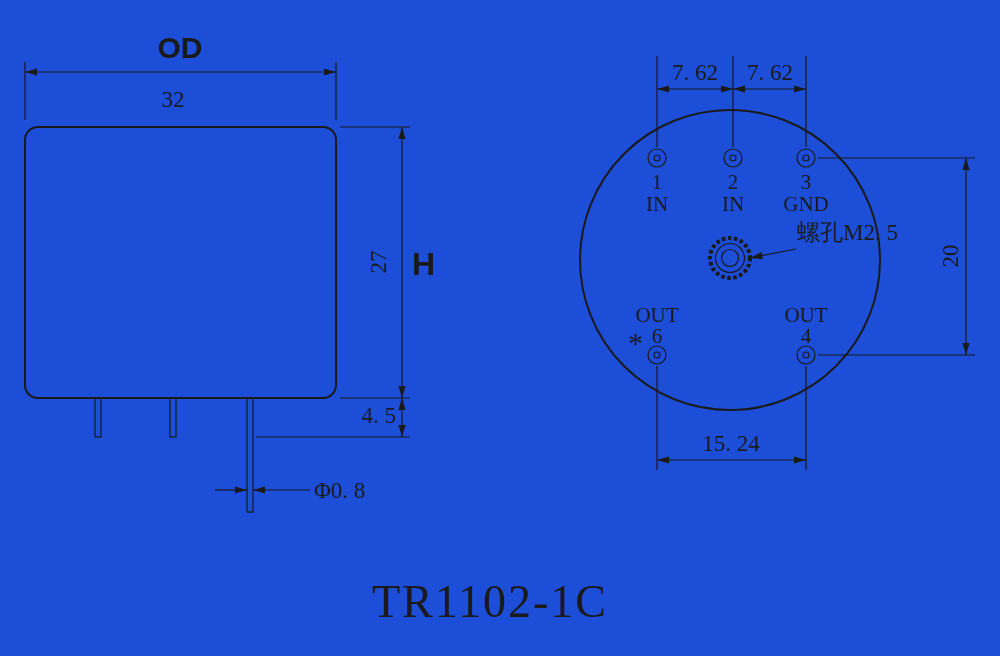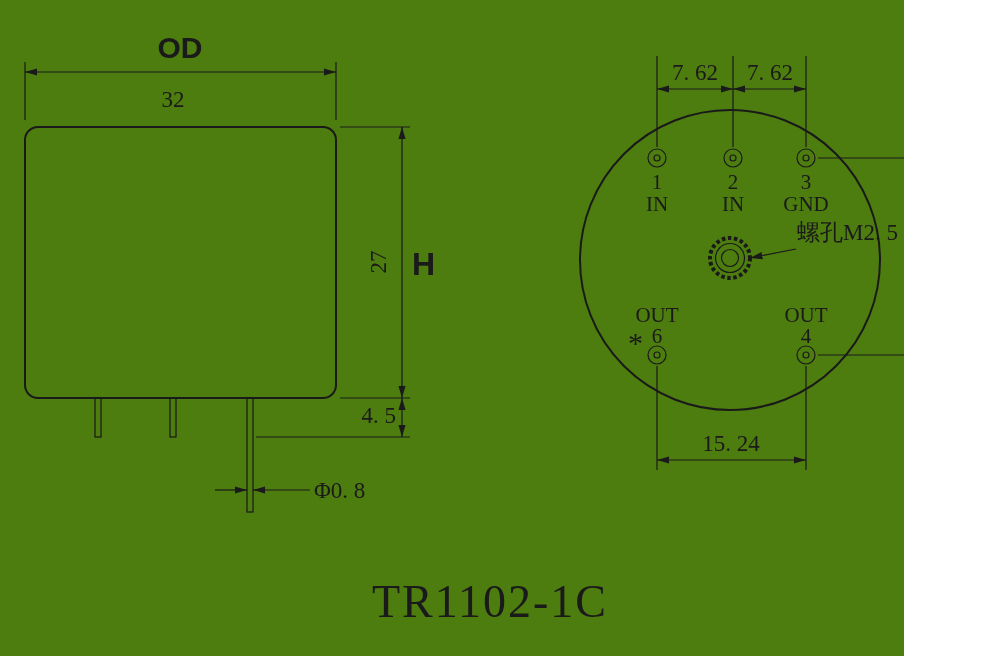--- a/index.html
+++ b/index.html
@@ -1,16 +1,16 @@
 <!DOCTYPE html>
 <html><head>
 <meta charset="utf-8">
 <style>
   html,body{margin:0;padding:0;background:#ffffff;}
-  .page{position:relative;width:904px;height:656px;background:#4d7c0f;overflow:hidden;
+  .page{position:relative;width:1000px;height:656px;background:#1d4ed8;overflow:hidden;
         font-family:"Liberation Serif", serif;}
   svg{display:block;}
   .ln line,.ln rect,.ln circle,.ln path{stroke:#1a1a1a;fill:none;stroke-width:1.2;}
   .ln .thick{stroke-width:2;}
   .ln .knurl{stroke-width:4;stroke-dasharray:3.5 2.6;}
   text{fill:#1a1a1a;stroke:none;}
   .t-dim{font-family:"Liberation Serif",serif;font-size:23px;}
   .t-small{font-family:"Liberation Serif",serif;font-size:21px;}
   .t-big{font-family:"Liberation Sans",sans-serif;font-weight:bold;font-size:30px;}
   .t-h{font-family:"Liberation Sans",sans-serif;font-weight:bold;font-size:32px;}

